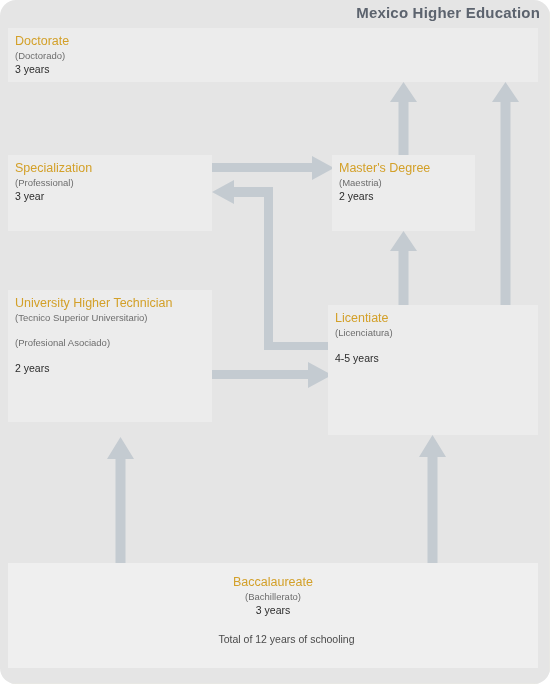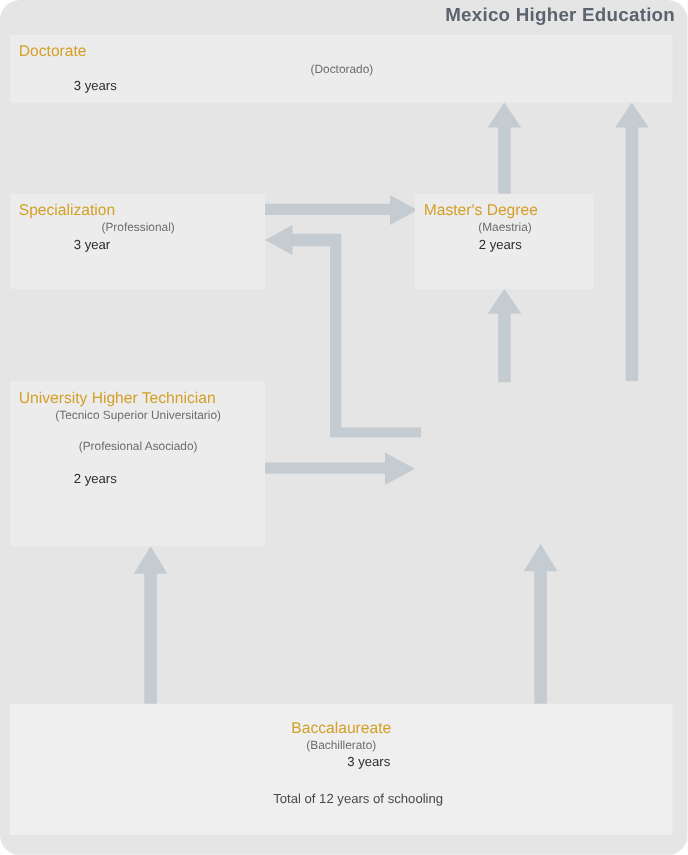--- a/index.html
+++ b/index.html
@@ -56,28 +56,26 @@
     color: #d3a029;
     font-size: 12.5px;
     line-height: 15px;
     white-space: nowrap;
   }
   .node-native {
     color: #6d6d6d;
     font-size: 9.5px;
     line-height: 13px;
     white-space: nowrap;
-    text-align: center;
   }
   .node-years {
     color: #2b2b2b;
     font-size: 10.5px;
     line-height: 15px;
     white-space: nowrap;
-    margin-left: 44px;
   }
   .gap {
     height: 12px;
   }
 
   
   .node.centered .node-inner {
     left: 0;
     right: 0;
     text-align: center;
@@ -172,31 +170,39 @@
   </div>
 
   <div class="node" style="left:332px; top:155px; width:143px; height:76px;">
     <div class="node-inner">
       <div class="node-title">Master's Degree</div>
       <div class="node-native">(Maestria)</div>
       <div class="node-years">2 years</div>
     </div>
   </div>
 
-  <div class="node" style="left:8px; top:305px; width:204px; height:132px;text-decoration:underline;">
+  <div class="node" style="left:8px; top:290px; width:204px; height:132px;text-decoration:underline;">
     <div class="node-inner">
       <div class="node-title">University Higher Technician</div>
       <div class="node-native">(Tecnico Superior Universitario)</div>
       <div class="gap"></div>
       <div class="node-native">(Profesional Asociado)</div>
       <div class="gap"></div>
       <div class="node-years">2 years</div>
     </div>
   </div>
 
+  <div class="node" style="left:328px; top:305px; width:210px; height:130px;">
+    <div class="node-inner">
+      <div class="node-title">Licentiate</div>
+      <div class="node-native">(Licenciatura)</div>
+      <div class="gap"></div>
+      <div class="node-years">4-5 years</div>
+    </div>
+  </div>
 
   <div class="node light centered" style="left:8px; top:563px; width:530px; height:105px;">
     <div class="node-inner" style="top:12px;">
       <div class="node-title">Baccalaureate</div>
       <div class="node-native">(Bachillerato)</div>
       <div class="node-years">3 years</div>
       <div class="node-note">Total of 12 years of schooling</div>
     </div>
   </div>
 

